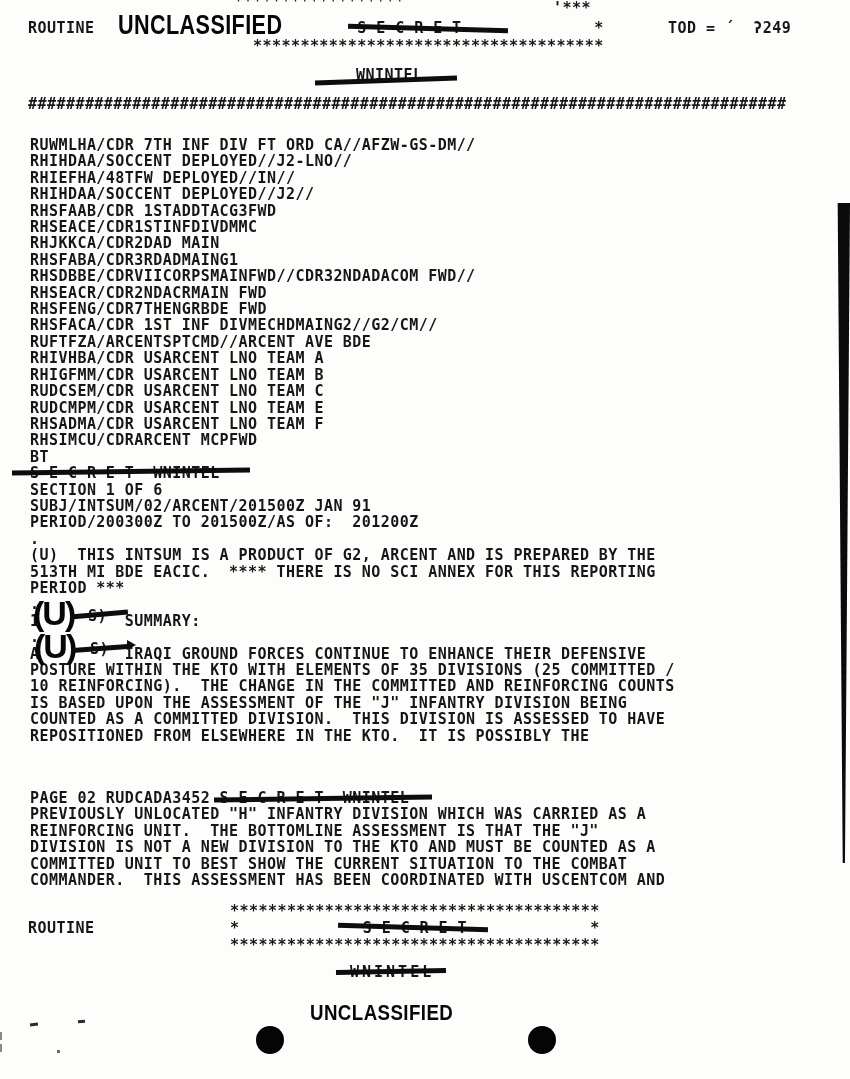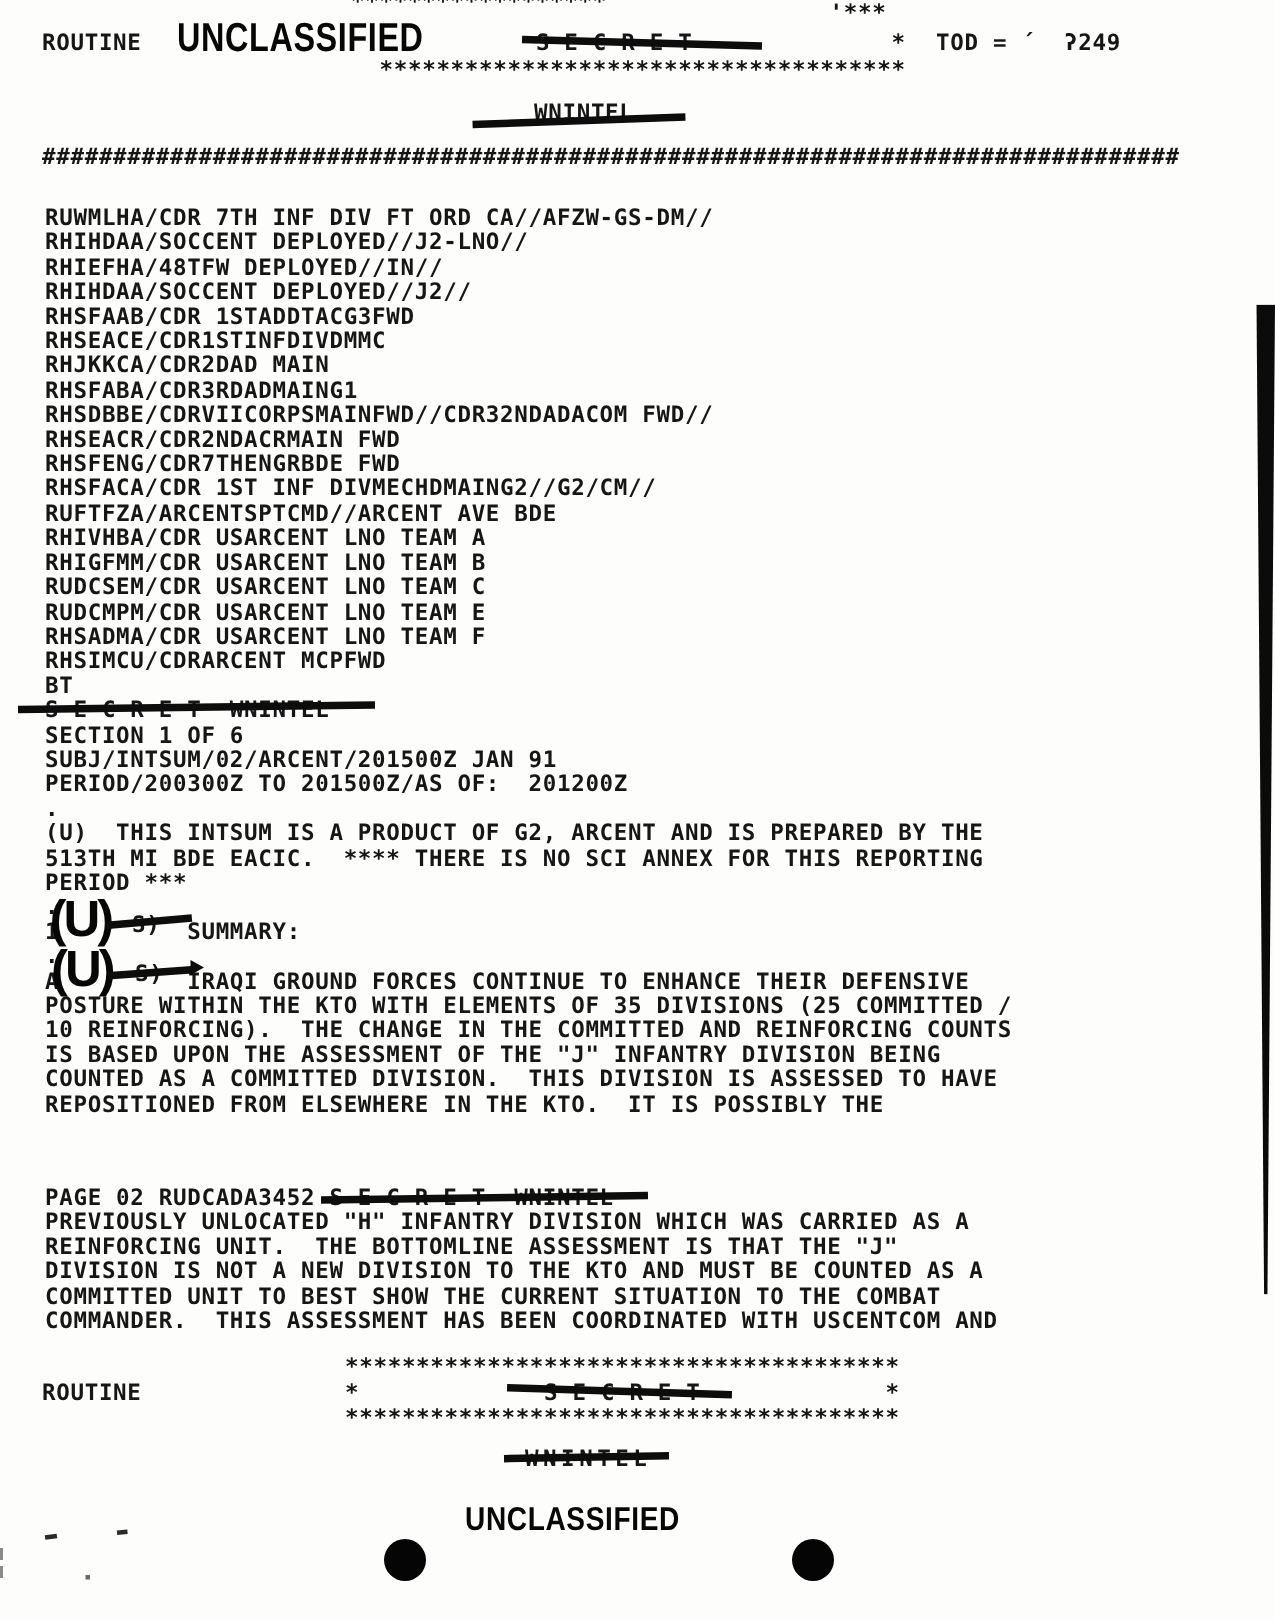--- a/index.html
+++ b/index.html
@@ -42,21 +42,21 @@
   <div class="abs clip-row" style="left:234px;top:0px;width:180px;">
     <span class="mono inner">******************</span>
   </div>
 
   <div class="abs stamp stamp-unclass-top" style="left:118px;top:10px;z-index:5;">UNCLASSIFIED</div>
 
   <div class="abs mono" style="left:253px;top:20px;">           S E C R E T              *</div>
   <div class="strike" style="left:348px;top:26px;width:160px;height:5px;transform:rotate(1.6deg);"></div>
 
   <div class="abs mono" style="left:553px;top:0px;">'***</div>
-  <div class="abs mono" style="left:624px;top:20px;">TOD = ´  ʔ249</div>
+  <div class="abs mono" style="left:668px;top:20px;">TOD = ´  ʔ249</div>
 
   <div class="abs mono" style="left:253px;top:38px;">*************************************</div>
 
   <div class="abs mono" style="left:356px;top:67px;">WNINTEL</div>
   <div class="strike" style="left:315px;top:78px;width:142px;height:5px;transform:rotate(-2deg);"></div>
 
   <div class="abs mono" style="left:28px;top:96px;">################################################################################</div>
 
   <div class="abs mono flow" style="left:30px;top:137px;"><div>RUWMLHA/CDR 7TH INF DIV FT ORD CA//AFZW-GS-DM//</div><div>RHIHDAA/SOCCENT DEPLOYED//J2-LNO//</div><div>RHIEFHA/48TFW DEPLOYED//IN//</div><div>RHIHDAA/SOCCENT DEPLOYED//J2//</div><div>RHSFAAB/CDR 1STADDTACG3FWD</div><div>RHSEACE/CDR1STINFDIVDMMC</div><div>RHJKKCA/CDR2DAD MAIN</div><div>RHSFABA/CDR3RDADMAING1</div><div>RHSDBBE/CDRVIICORPSMAINFWD//CDR32NDADACOM FWD//</div><div>RHSEACR/CDR2NDACRMAIN FWD</div><div>RHSFENG/CDR7THENGRBDE FWD</div><div>RHSFACA/CDR 1ST INF DIVMECHDMAING2//G2/CM//</div><div>RUFTFZA/ARCENTSPTCMD//ARCENT AVE BDE</div><div>RHIVHBA/CDR USARCENT LNO TEAM A</div><div>RHIGFMM/CDR USARCENT LNO TEAM B</div><div>RUDCSEM/CDR USARCENT LNO TEAM C</div><div>RUDCMPM/CDR USARCENT LNO TEAM E</div><div>RHSADMA/CDR USARCENT LNO TEAM F</div><div>RHSIMCU/CDRARCENT MCPFWD</div><div>BT</div><div>S E C R E T  WNINTEL</div><div>SECTION 1 OF 6</div><div>SUBJ/INTSUM/02/ARCENT/201500Z JAN 91</div><div>PERIOD/200300Z TO 201500Z/AS OF:  201200Z</div><div>.</div><div>(U)  THIS INTSUM IS A PRODUCT OF G2, ARCENT AND IS PREPARED BY THE</div><div>513TH MI BDE EACIC.  **** THERE IS NO SCI ANNEX FOR THIS REPORTING</div><div>PERIOD ***</div><div>.</div><div>1         SUMMARY:</div><div>.</div><div>A         IRAQI GROUND FORCES CONTINUE TO ENHANCE THEIR DEFENSIVE</div><div>POSTURE WITHIN THE KTO WITH ELEMENTS OF 35 DIVISIONS (25 COMMITTED /</div><div>10 REINFORCING).  THE CHANGE IN THE COMMITTED AND REINFORCING COUNTS</div><div>IS BASED UPON THE ASSESSMENT OF THE "J" INFANTRY DIVISION BEING</div><div>COUNTED AS A COMMITTED DIVISION.  THIS DIVISION IS ASSESSED TO HAVE</div><div>REPOSITIONED FROM ELSEWHERE IN THE KTO.  IT IS POSSIBLY THE</div></div>
 

